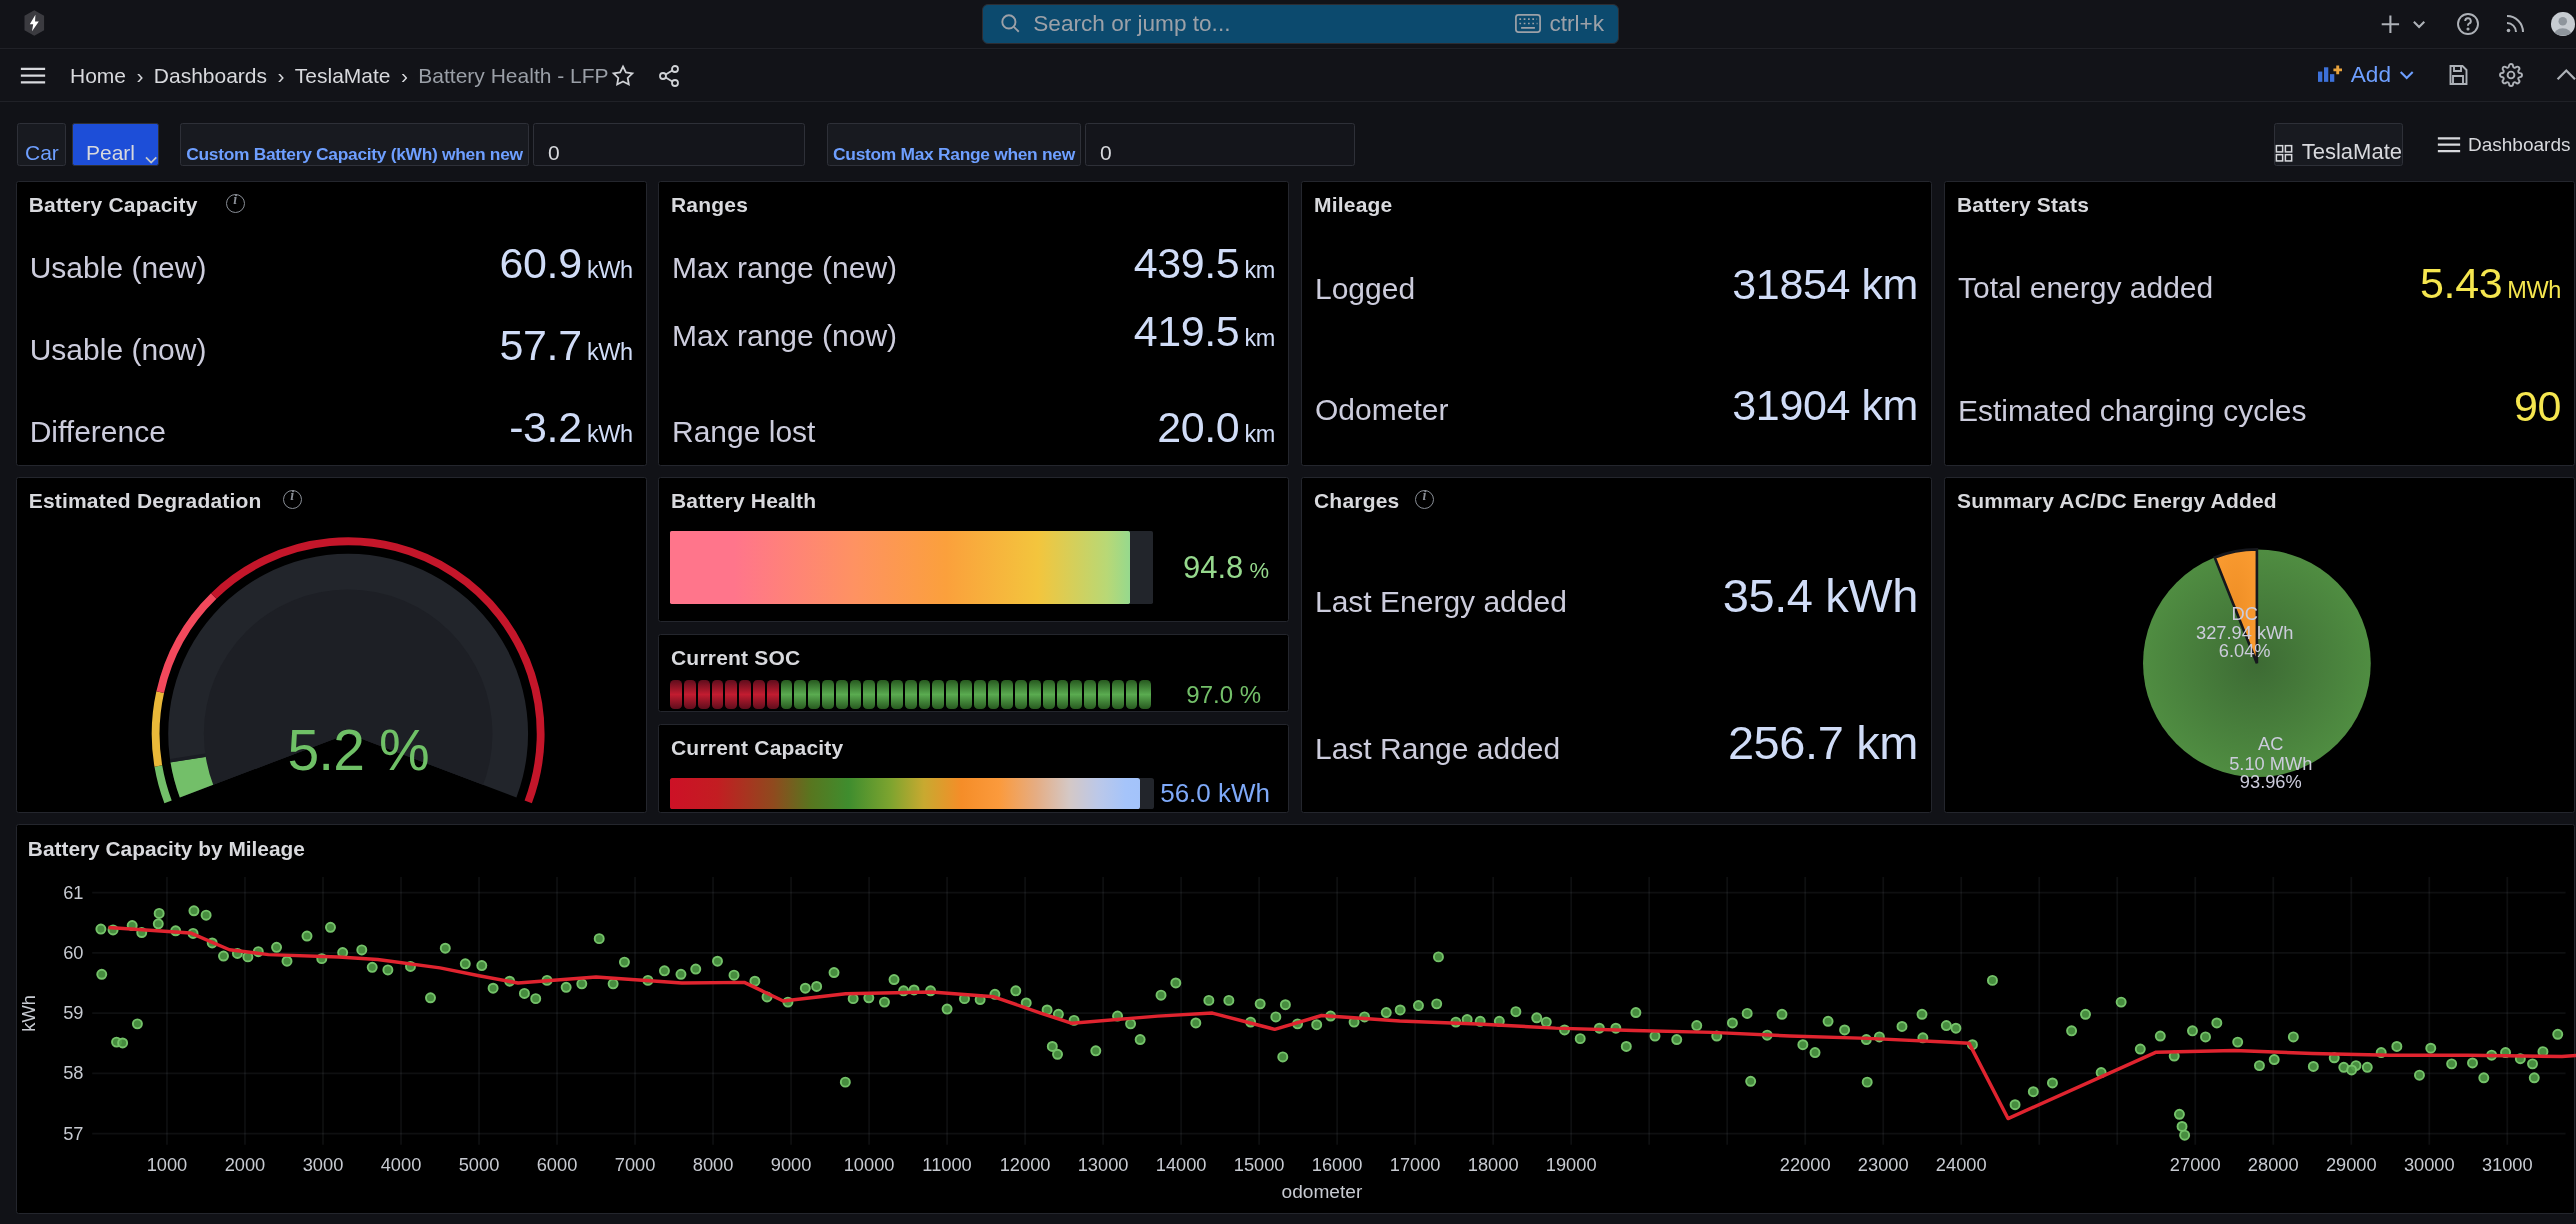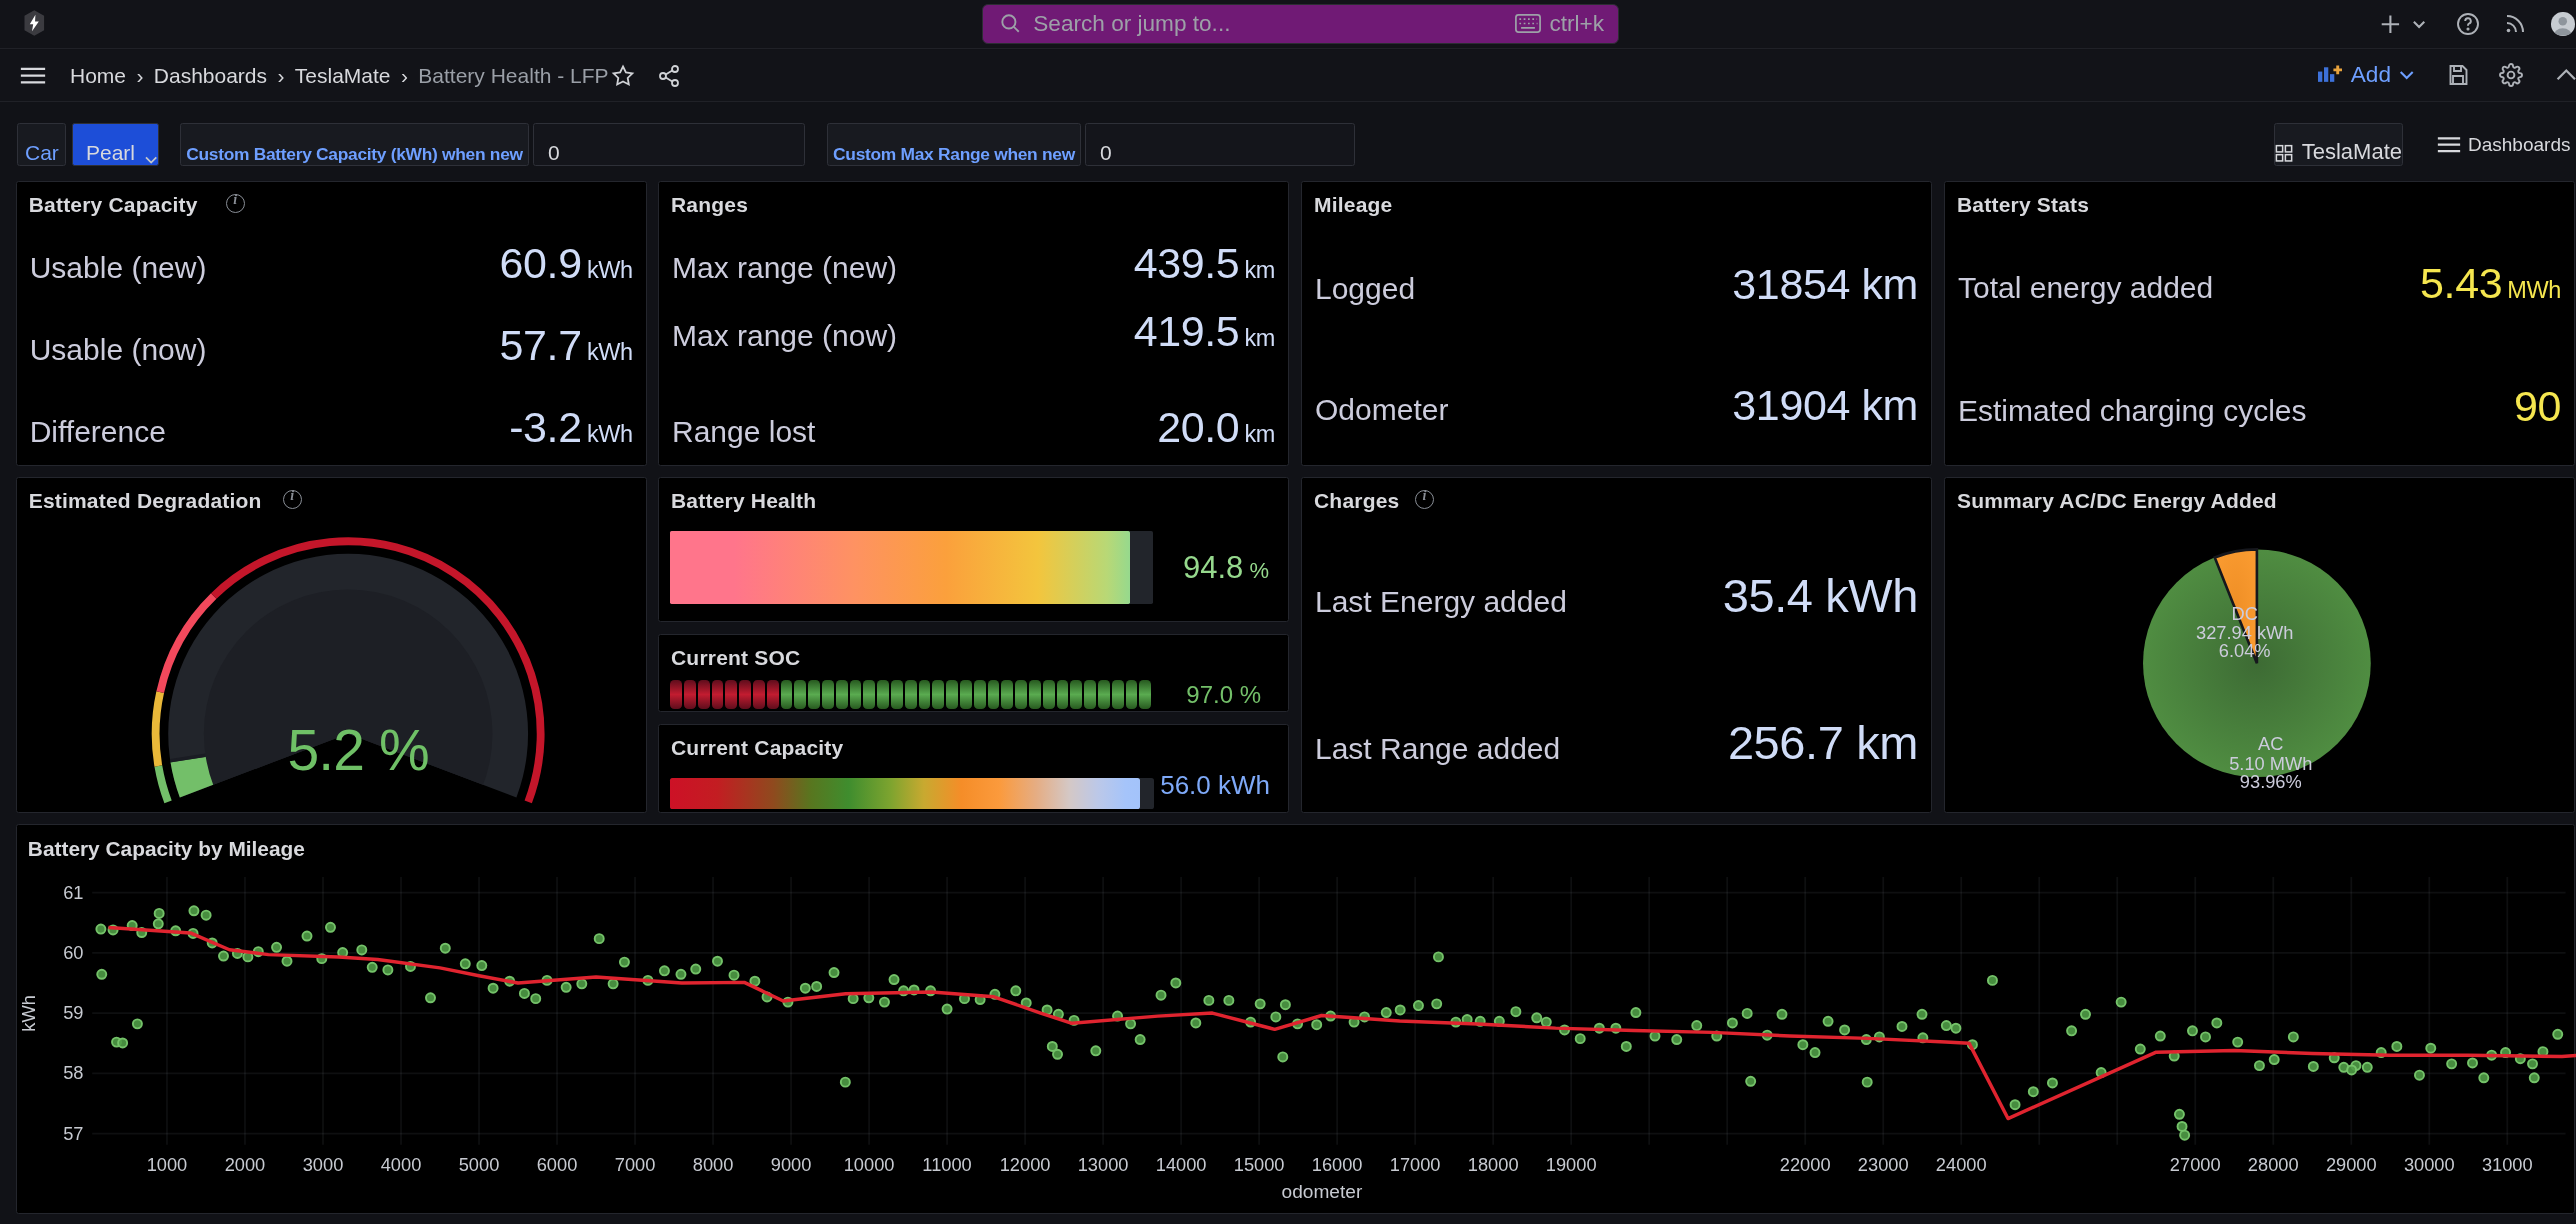--- a/index.html
+++ b/index.html
@@ -10,21 +10,21 @@
 .info::after { content:"i"; position:absolute; left:0; right:0; top:-2.6px; text-align:center; font-size:14px; color:#898e96; font-family:"Liberation Serif",serif; font-style:italic; font-weight:700;}
 .srow { position:absolute; left:13px; right:13px; display:flex; justify-content:space-between; align-items:baseline; }
 .slabel { font-size:30px; color:#ccccdc; }
 .sval { font-size:43px; font-weight:500; color:#d0dcf7; letter-spacing:-0.4px; }
 .sunit { font-size:23.5px; font-weight:500; margin-left:5.2px; }
 .yellow { color:#f5e64f; }
 .topbar { position:absolute; left:0; top:0; width:2576px; height:49px; background:#121318; border-bottom:0.9px solid #202127; }
 .crumbbar { position:absolute; left:0; top:50px; width:2576px; height:52px; background:#121318; border-bottom:0.9px solid #202127; }
 .ctrl { position:absolute; height:43px; top:123px; background:#181a20; border:0.9px solid #2e3038; border-radius:2.6px; display:flex; align-items:flex-end; overflow:hidden; }
 .blue { color:#6e9fff; }
-.search { position:absolute; left:982px; top:3.5px; width:637px; height:40px; background:#701a75; border:0.9px solid #2c2d33; border-radius:6px; display:flex; align-items:center; color:#9da1a8; font-size:22.6px; }
+.search { position:absolute; left:982px; top:3.5px; width:637px; height:40px; background:#0c4a6e; border:0.9px solid #2c2d33; border-radius:6px; display:flex; align-items:center; color:#9da1a8; font-size:22.6px; }
 </style></head><body>
 <div id="page">
 
 <div class="topbar">
  <svg class="abs" style="left:22.6px;top:10.4px" width="22.6" height="26" viewBox="0 0 30 34">
    <path d="M15 0 L28 7.5 V26.5 L15 34 L2 26.5 V7.5 Z" fill="#3b3b40"></path>
    <path d="M16.5 6 L9 18.5 h4.5 L12 28 L21 15 h-5 Z" fill="#ffffff"></path>
  </svg>
  <div class="search">
    <svg style="margin:0 12px 0 15.7px" width="22.6" height="22.6" viewBox="0 0 24 24" fill="none" stroke="#9da1a8" stroke-width="2">
@@ -268,21 +268,21 @@
       </div>
   <div class="abs" style="left:374px;width:228px;top:45px;height:29px;display:flex;align-items:center;justify-content:flex-end;white-space:nowrap;">
     <span style="font-size:24px;font-weight:500;color:#73bf69">97.0 %</span>
   </div>
 </div>
 <div class="panel" style="left:658px;top:724px;width:631px;height:89px">
   <div class="ptitle">Current Capacity</div>
   <div class="abs" style="left:11.3px;top:53px;width:484px;height:31px;background:#22252b;border-radius:2.6px">
     <div style="position:absolute;left:0;top:0;height:31px;border-radius:2.6px;width:470px;background:linear-gradient(90deg,#cd1126 0%,#c31d22 10%,#8f4a1e 22%,#58761f 30%,#3f8d2e 38%,#7ea42f 47%,#c8a930 54%,#f58d28 62%,#fb9a3c 70%,#e5ad84 78%,#d4c8c6 85%,#bcc8e8 91%,#a5c4fa 97%,#a3c3fa 100%)"></div>
   </div>
-  <div class="abs" style="left:374px;width:237px;top:45px;height:31px;display:flex;align-items:center;justify-content:flex-end;white-space:nowrap;">
+  <div class="abs" style="left:374px;width:237px;top:53px;height:31px;display:flex;align-items:center;justify-content:flex-end;white-space:nowrap;">
     <span style="font-size:26px;font-weight:500;color:#7ea9f8">56.0 kWh</span>
   </div>
 </div>
 
 <div class="panel" style="left:1301px;top:477px;width:631px;height:336px">
   <div class="ptitle">Charges</div>
   <span class="info" style="left:113px;top:12px"></span>
   <div class="srow" style="top:90px">
         <span class="slabel">Last Energy added</span>
         <span class="sval" style="font-size:47px">35.4 kWh</span>

